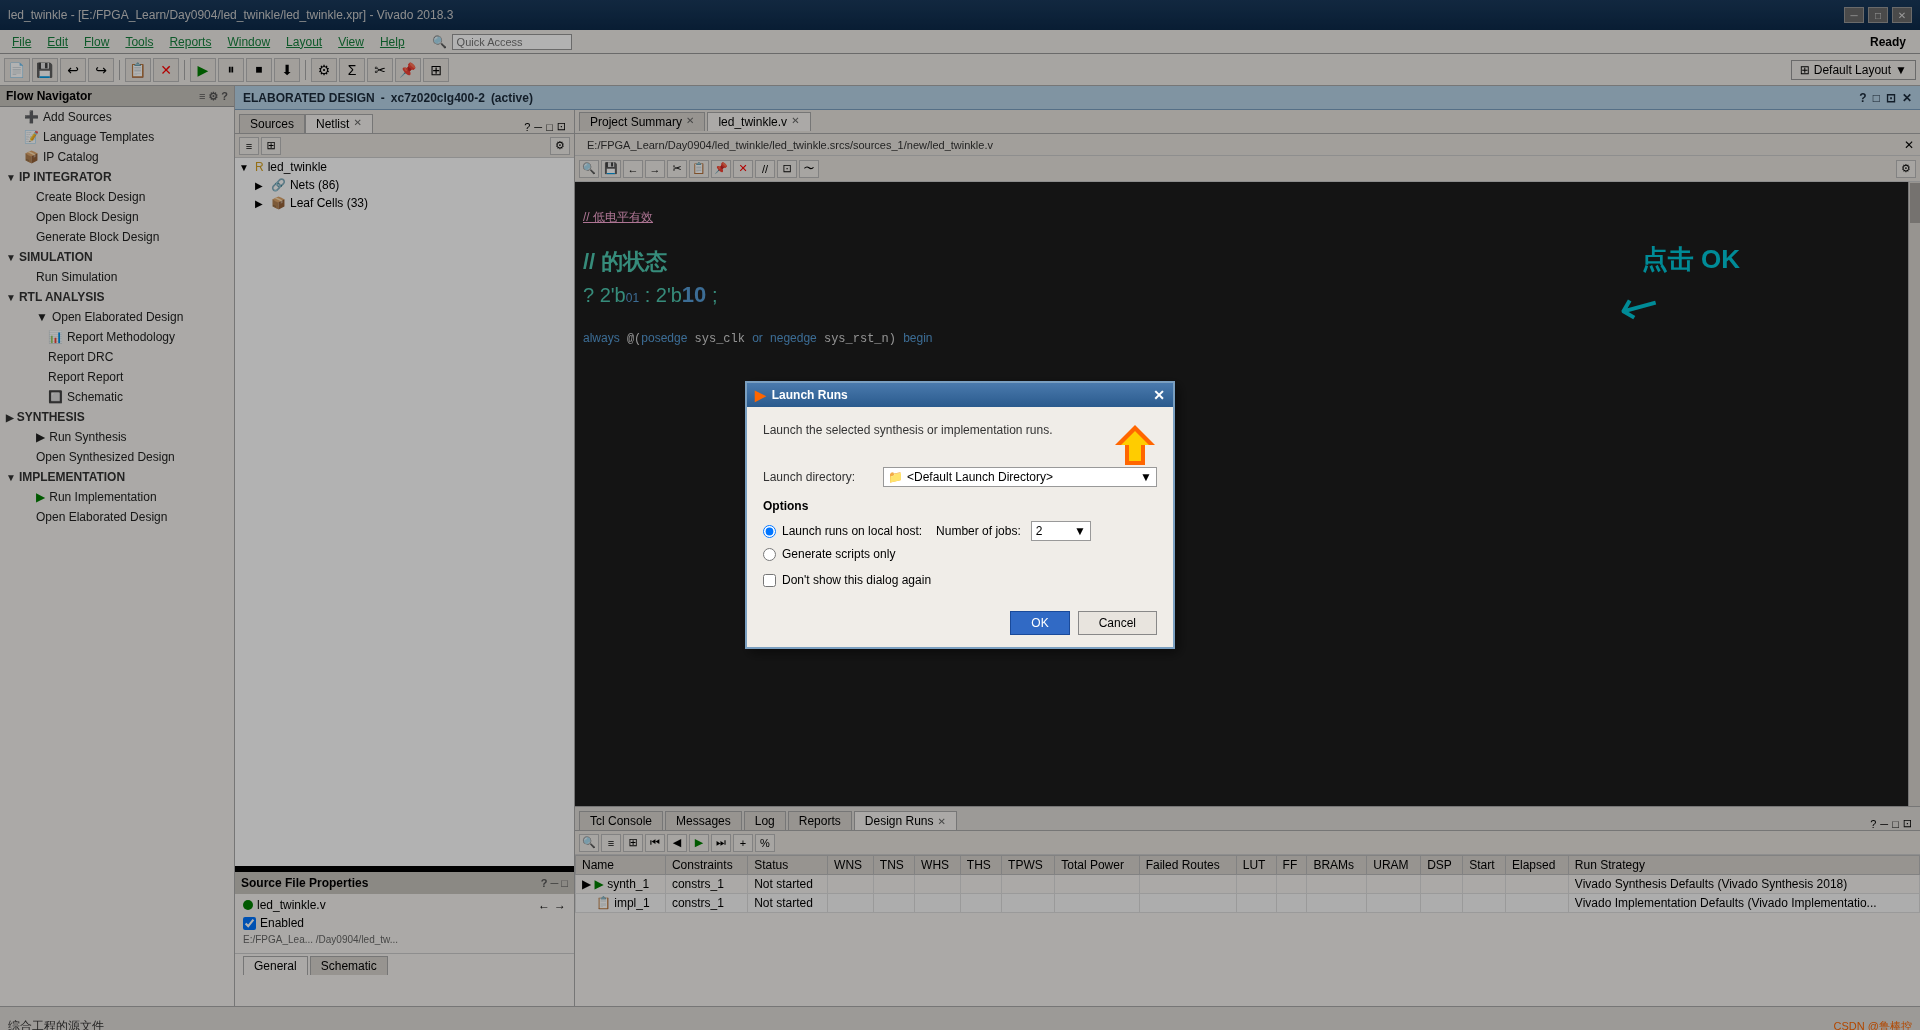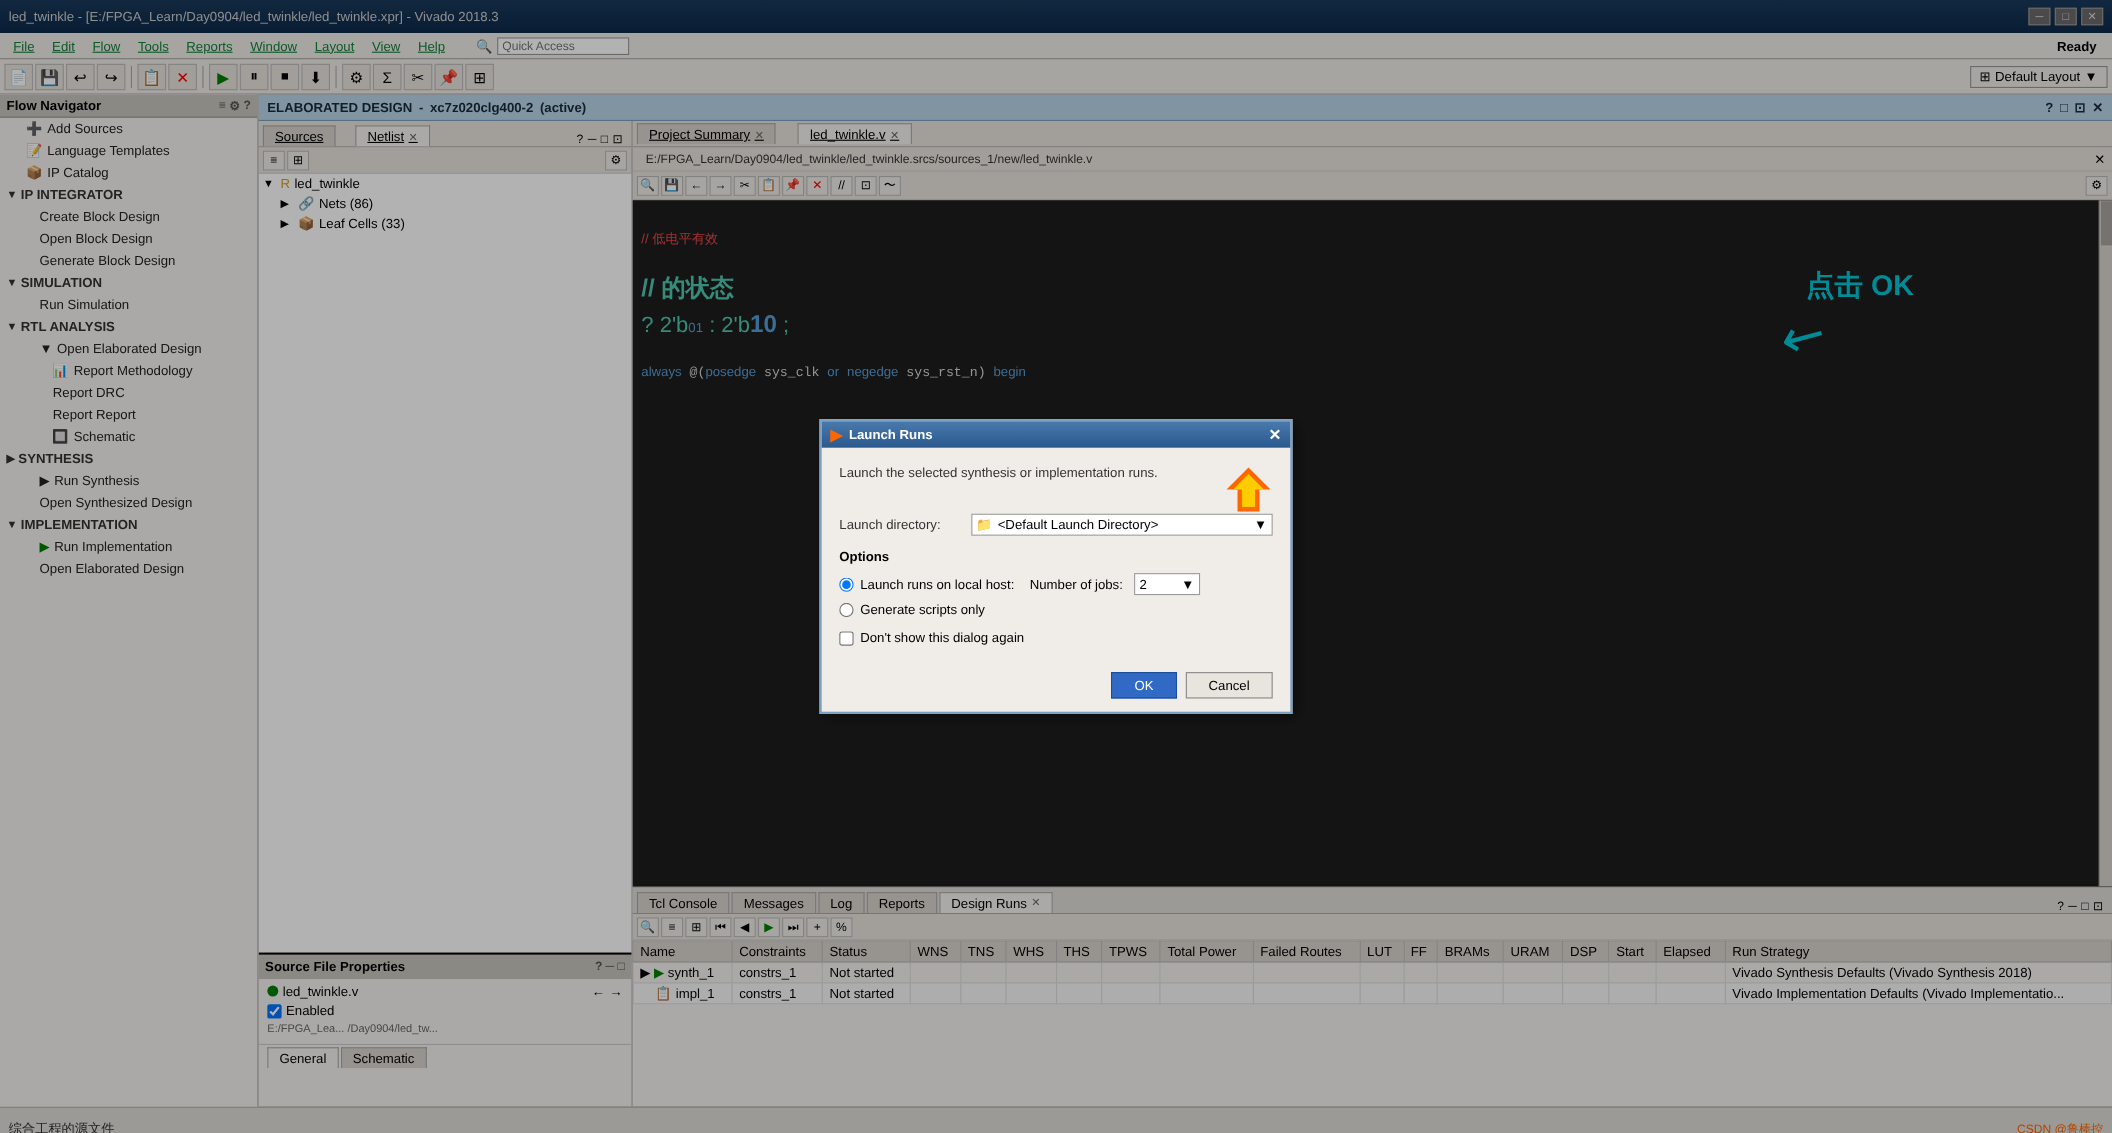--- a/index.html
+++ b/index.html
@@ -163,25 +163,24 @@
       align-items: flex-end;
       padding: 0 4px;
     }
     .tab {
       padding: 2px 10px;
       border: 1px solid #aaa;
       border-bottom: none;
       background: #d8d4ce;
       cursor: pointer;
       font-size: 11px;
-      margin-right: 18px;
-      display: flex;
-      align-items: flex-end;
+      margin-right: 0;
+      display: flex;
+      align-items: flex-start;
       gap: 4px;
-      text-decoration: underline;
     }
     .tab.active { background: #f5f3ef; }
     .tab-close { font-size: 10px; color: #666; }
 
     
     .sources-panel { flex: 1; overflow: auto; background: #fff; }
     .sources-toolbar {
       height: 24px;
       background: #e8e4de;
       border-bottom: 1px solid #ccc;
@@ -192,21 +191,21 @@
     }
     .src-btn { width: 20px; height: 18px; display: flex; align-items: center; justify-content: center; border: 1px solid #bbb; background: #f0ede8; cursor: pointer; font-size: 11px; }
 
     .tree-item { padding: 2px 4px; display: flex; align-items: center; gap: 4px; cursor: pointer; }
     .tree-expand { font-size: 10px; width: 12px; }
     .tree-icon { font-size: 12px; }
 
     
     .src-file-props {
       height: 140px;
-      border-top: 2px solid #000000;
+      border-top: 6px solid #000000;
       background: #f5f3ef;
     }
     .panel-header {
       height: 22px;
       background: #c8c4be;
       display: flex;
       align-items: center;
       padding: 0 6px;
       font-size: 11px;
       font-weight: bold;
@@ -252,21 +251,21 @@
       overflow: auto;
       position: relative;
     }
     .code-text {
       color: #d4d4d4;
       font-family: 'Courier New', monospace;
       font-size: 12px;
       line-height: 1.5;
       white-space: pre;
     }
-    .code-comment { color: #ef4444; }
+    .code-comment { color: #f9a8d4; text-decoration: underline; }
     .code-keyword { color: #569cd6; }
 
     
     .bottom-pane {
       height: 200px;
       border-top: 1px solid #aaa;
       background: #f5f3ef;
       display: flex;
       flex-direction: column;
     }

